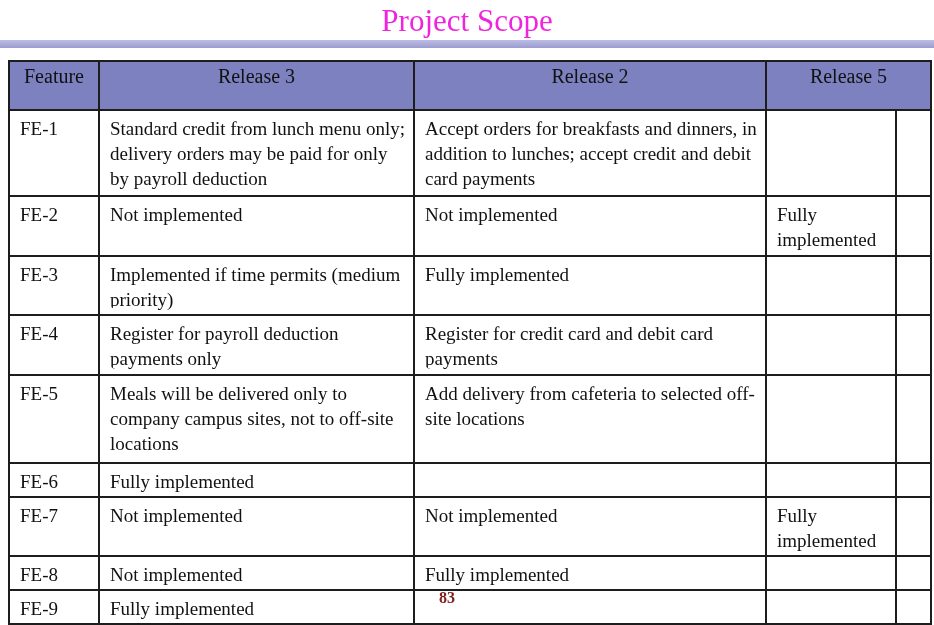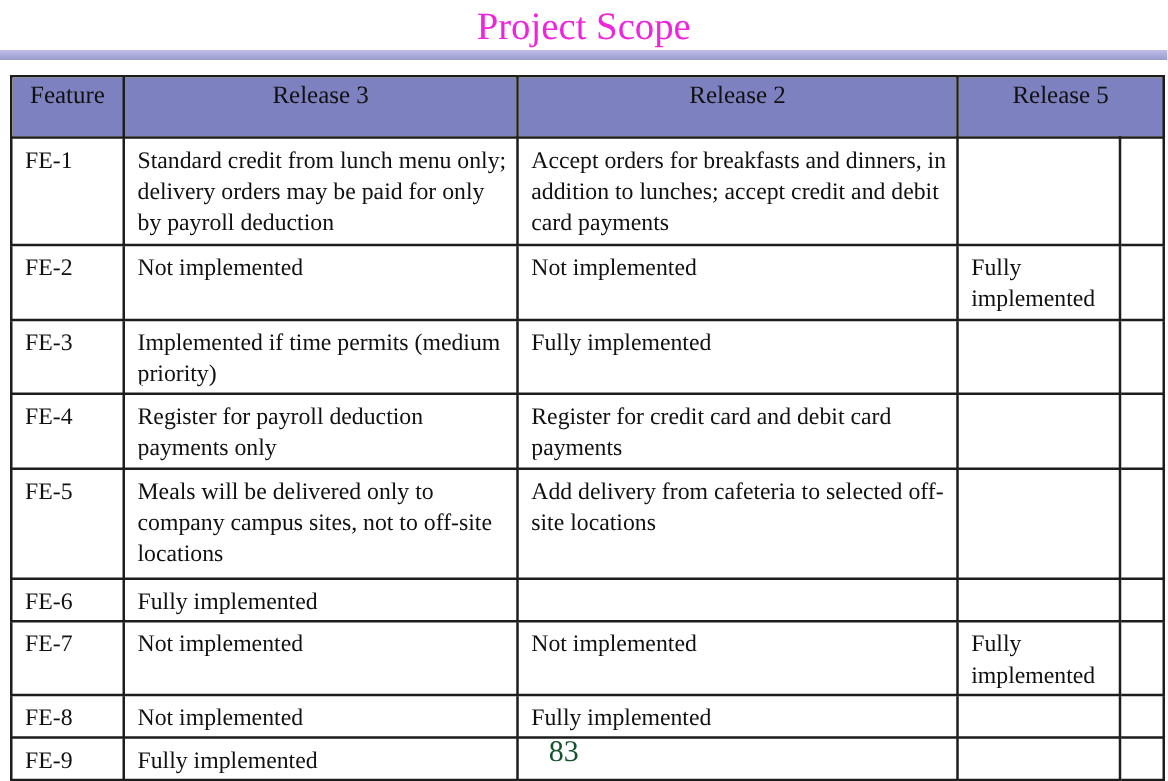--- a/index.html
+++ b/index.html
@@ -67,23 +67,24 @@
     border-radius: 29px;
   }
   td.feature-cell { padding-left: 11px; }
   td.release2-cell { padding-left: 13px; padding-right: 4px; }
   td.release3-cell { padding-left: 10px; padding-right: 4px; }
   td.extra-cell { padding: 0; }
   .page-number {
     position: absolute;
     left: 439px;
     top: 589px;
-    font-size: 24px;
-    color: #14532d;
+    font-size: 16px;
+    color: #7f1d1d;
     font-family: "Liberation Serif", serif;
+    font-weight: bold;
   }
 </style>
 </head>
 <body>
 
 <div>
 
   <h1 class="slide-title">Project Scope</h1>
 
   <div class="title-divider"></div>

